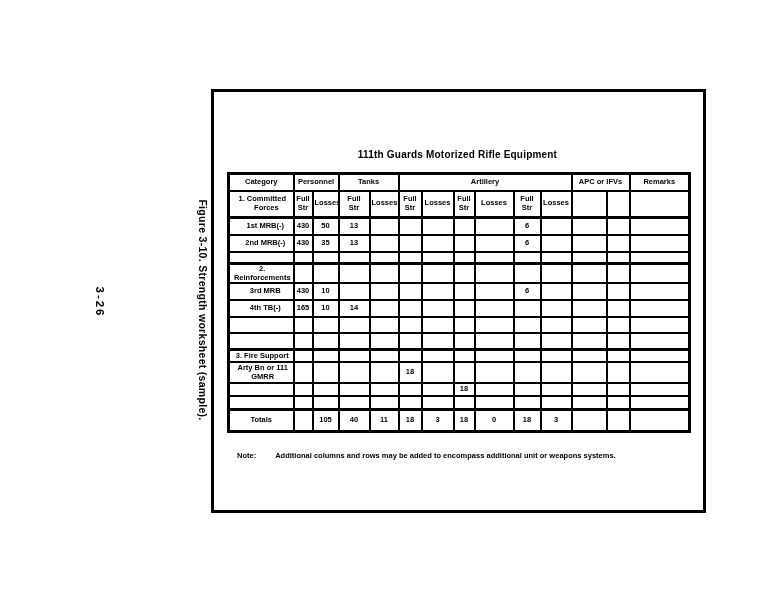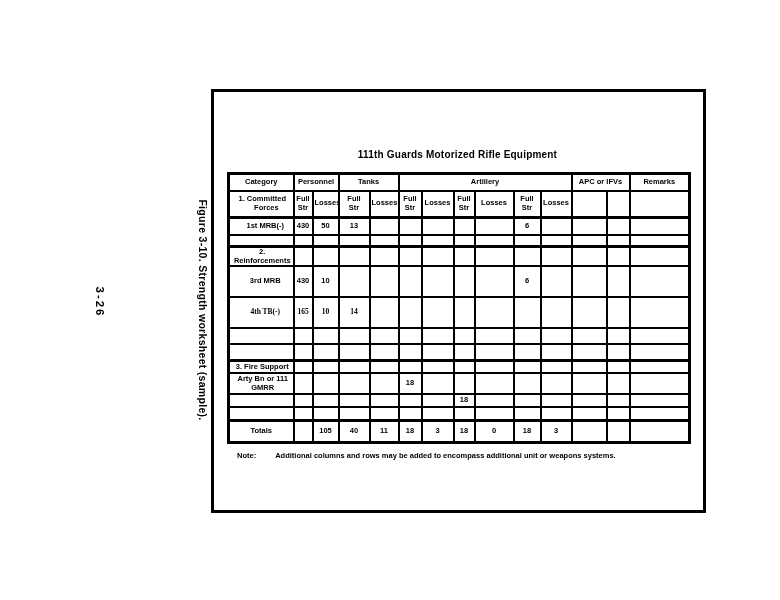--- a/index.html
+++ b/index.html
@@ -123,20 +123,36 @@
           <td class="vthick"></td>
           <td></td>
           <td></td>
           <td></td>
           <td>6</td>
           <td></td>
           <td class="vthick"></td>
           <td></td>
           <td></td>
         </tr>
+        <tr style="height: 17px;">
+          <td class="cat unit">2nd MRB(-)</td>
+          <td>430</td>
+          <td>35</td>
+          <td class="vthick">13</td>
+          <td></td>
+          <td class="vthick"></td>
+          <td></td>
+          <td></td>
+          <td></td>
+          <td>6</td>
+          <td></td>
+          <td class="vthick"></td>
+          <td></td>
+          <td></td>
+        </tr>
         <tr style="height: 12px;">
           <td class="cat"></td>
           <td></td>
           <td></td>
           <td class="vthick"></td>
           <td></td>
           <td class="vthick"></td>
           <td></td>
           <td></td>
           <td></td>
@@ -155,37 +171,37 @@
           <td class="vthick"></td>
           <td></td>
           <td></td>
           <td></td>
           <td></td>
           <td></td>
           <td class="vthick"></td>
           <td></td>
           <td></td>
         </tr>
-        <tr style="height: 31px;">
+        <tr style="height: 17px;">
           <td class="cat unit">3rd MRB</td>
           <td>430</td>
           <td>10</td>
           <td class="vthick"></td>
           <td></td>
           <td class="vthick"></td>
           <td></td>
           <td></td>
           <td></td>
           <td>6</td>
           <td></td>
           <td class="vthick"></td>
           <td></td>
           <td></td>
         </tr>
-        <tr style="height: 31px; font-family: Liberation Serif, serif;">
+        <tr style="height: 17px;">
           <td class="cat unit">4th TB(-)</td>
           <td>165</td>
           <td>10</td>
           <td class="vthick">14</td>
           <td></td>
           <td class="vthick"></td>
           <td></td>
           <td></td>
           <td></td>
           <td></td>

